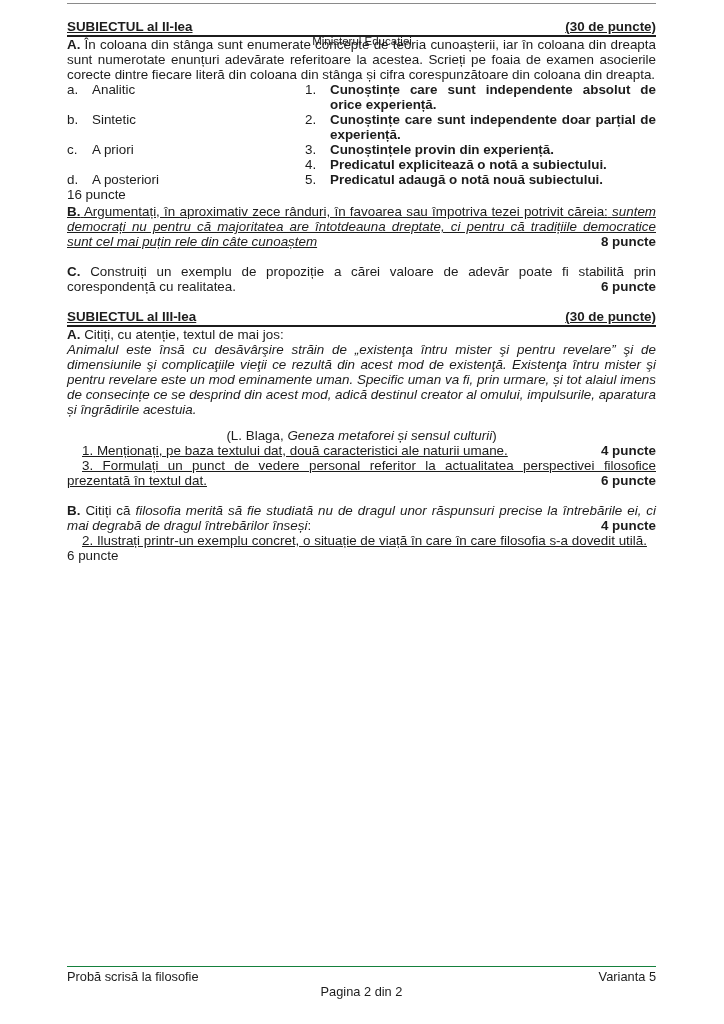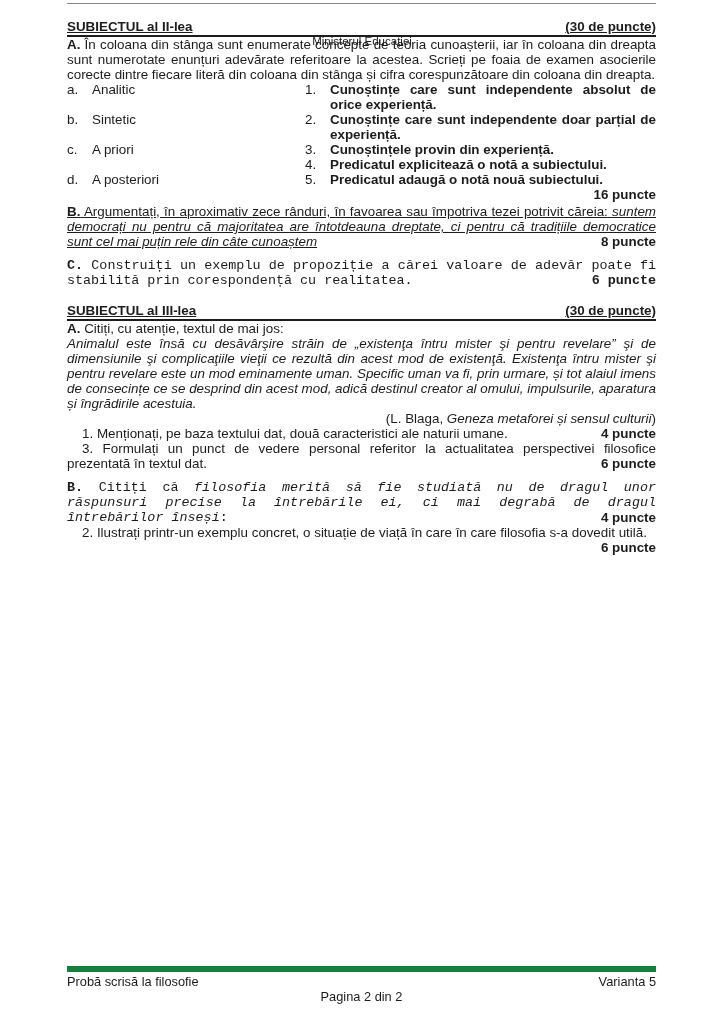--- a/index.html
+++ b/index.html
@@ -42,58 +42,58 @@
     border-bottom: 2px solid #1c1c1c;
     margin-top: 15px;
     padding-bottom: 1px;
   }
   .subject-heading .title-text { text-decoration: underline; }
   
   .para {
     position: relative;
     text-align: justify;
   }
-  .para.gap-top { margin-top: 9px; font-family: Liberation Mono, monospace; }
+  .para.gap-top { margin-top: 15px; }
   .para.small-gap-top { margin-top: 2px; text-decoration: underline; }
   b.lead-label { font-weight: bold; }
   .it { font-style: italic; }
   .pts {
     position: absolute;
     right: 0;
     bottom: 0;
     font-weight: bold;
     white-space: nowrap;
   }
   .points-line {
-    text-align: right;
-    font-weight: bold;
+    font-weight: normal;
   }
   
   .assoc-grid { margin-top: 0; }
   .assoc-row { display: flex; }
   .assoc-left { width: 238px; display: flex; flex-shrink: 0; }
   .assoc-letter { width: 25px; flex-shrink: 0; }
   .assoc-right { flex: 1; display: flex; }
   .assoc-num { width: 25px; flex-shrink: 0; }
   .assoc-text { flex: 1; text-align: justify; font-weight: bold; }
   
   .req {
     position: relative;
     text-align: justify;
     text-indent: 15px;
-  }
-  
-  .source-line { text-align: right; }
+    text-decoration: underline;
+  }
+  
+  .source-line { text-align: center; margin-top: 11px; }
   
   .doc-footer {
     position: absolute;
     left: 67px;
     width: 589px;
     top: 966px;
-    border-top: 6px solid #15803d;
+    border-top: 1px solid #15803d;
     font-size: 12.8px;
     line-height: 15px;
   }
   .footer-row { display: flex; justify-content: space-between; padding-top: 2px; }
   .footer-center { text-align: center; }
 </style>
 </head>
 <body>
 
 <div class="page">

